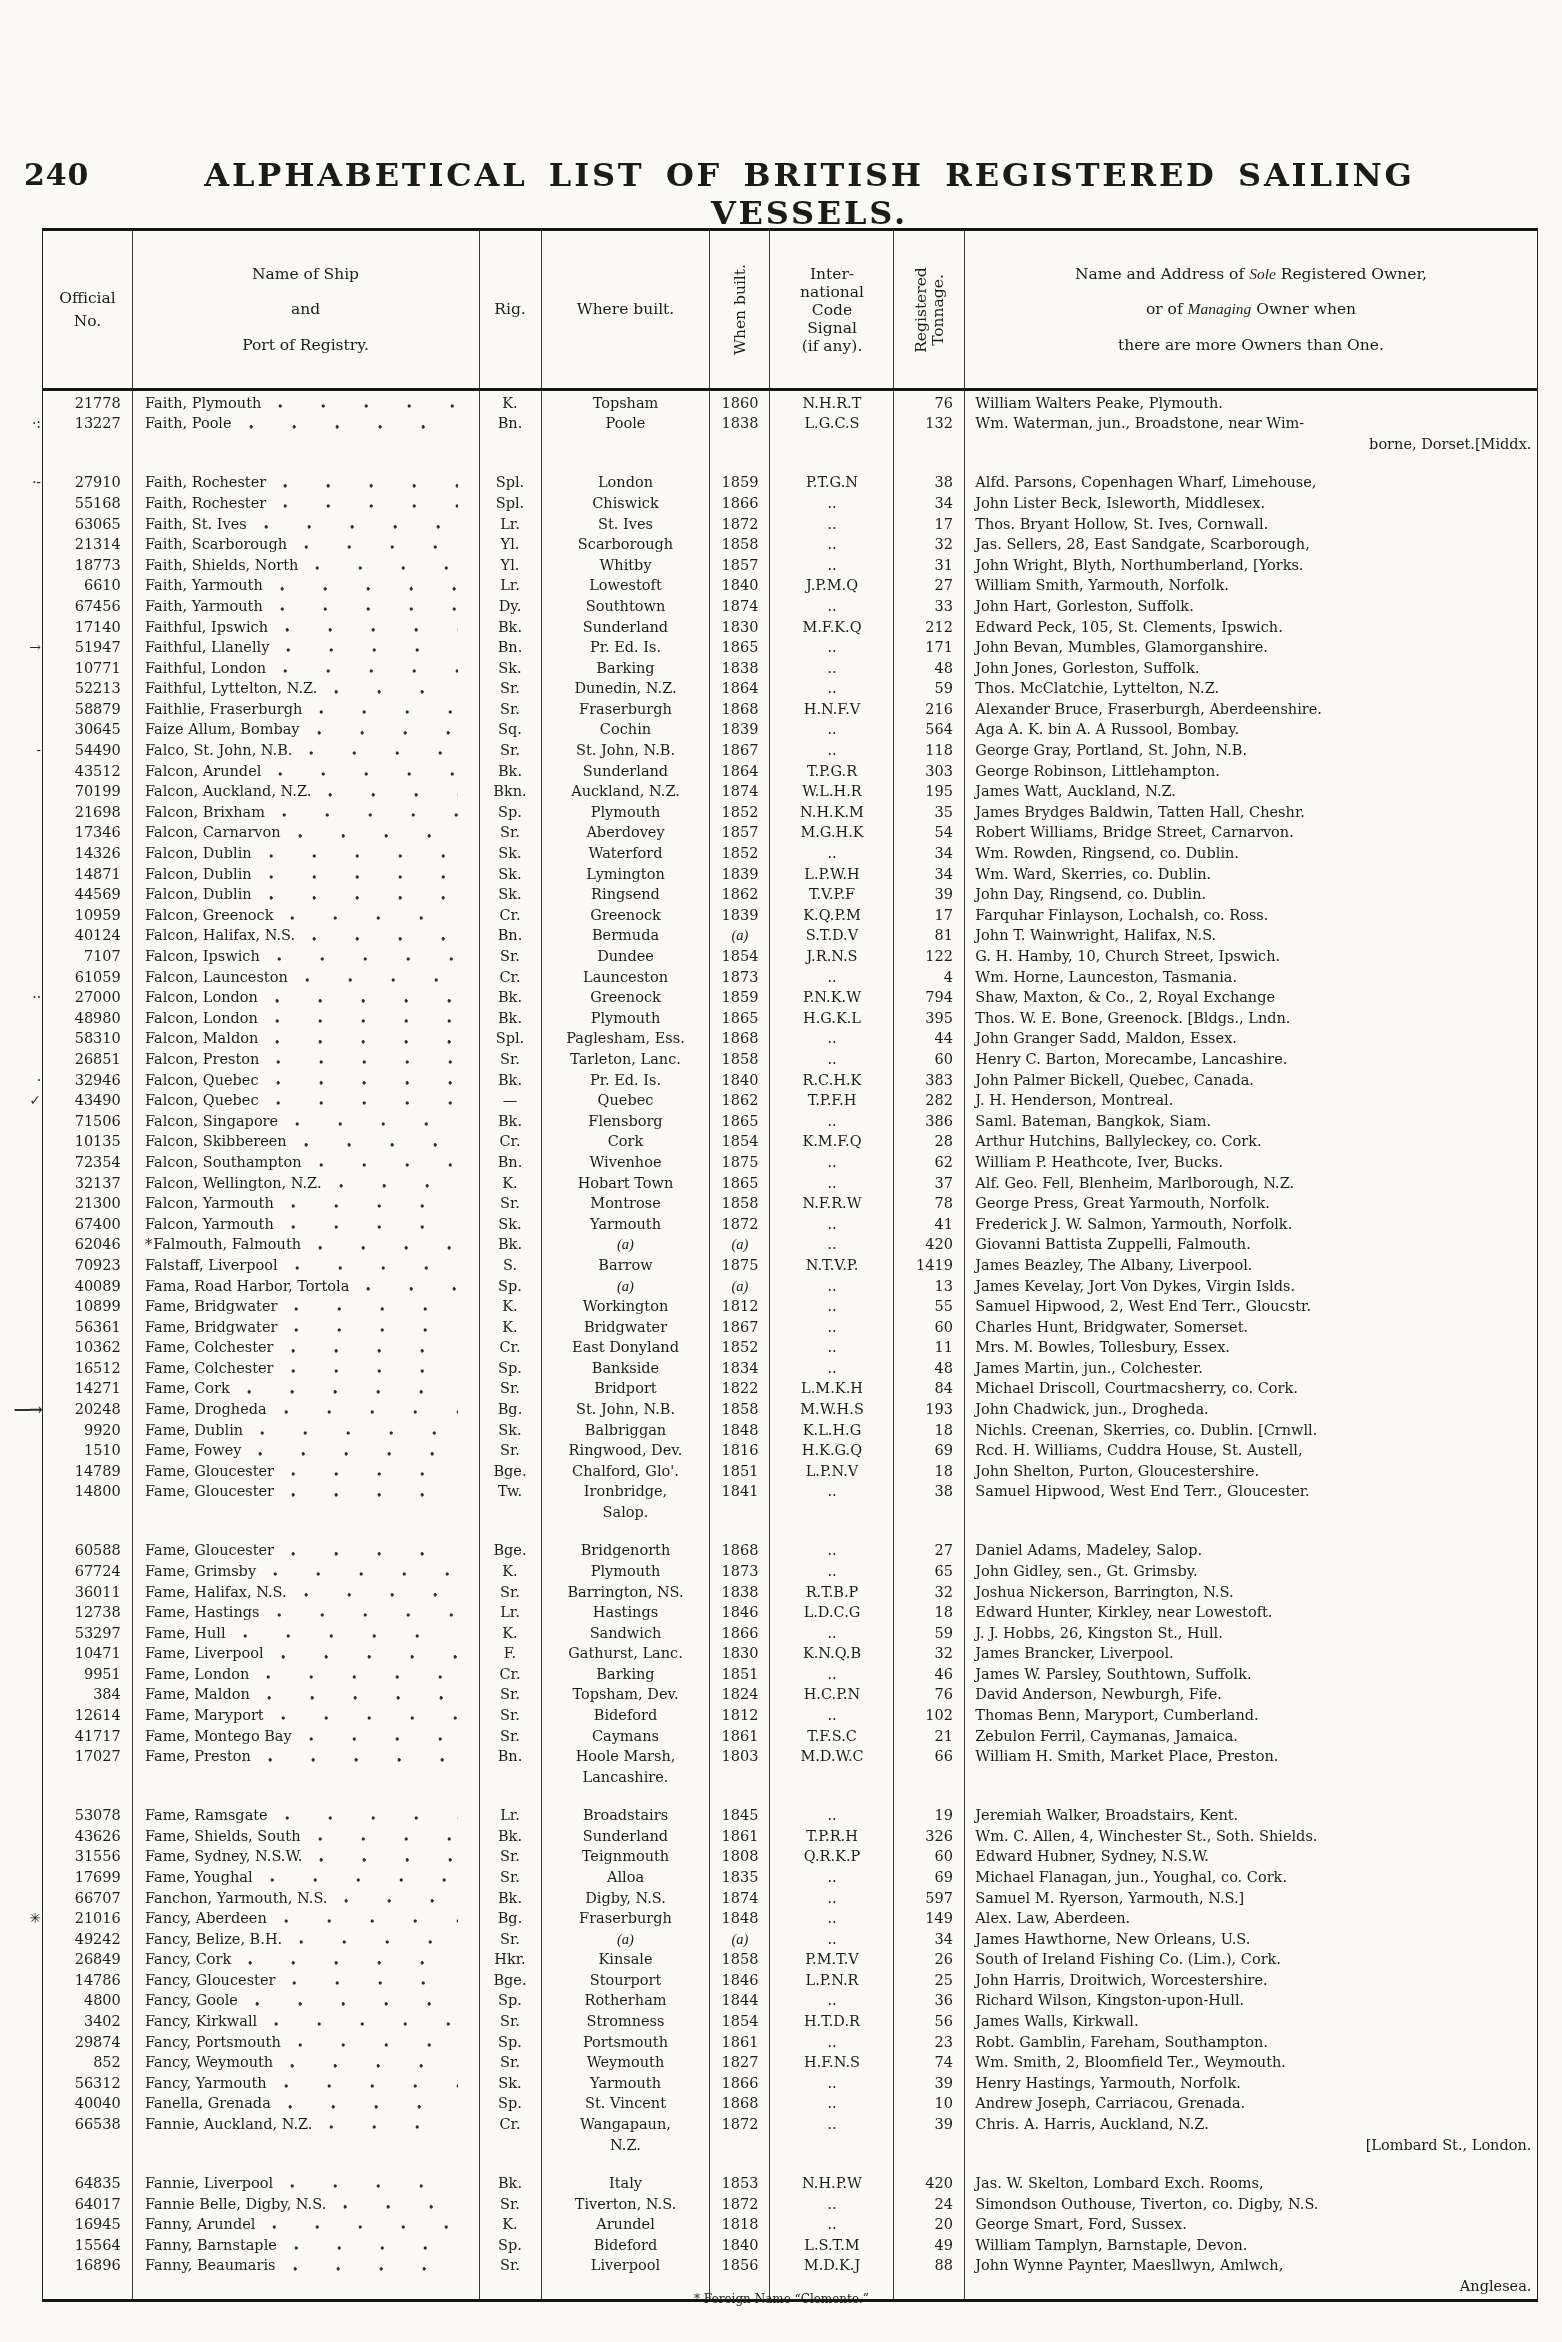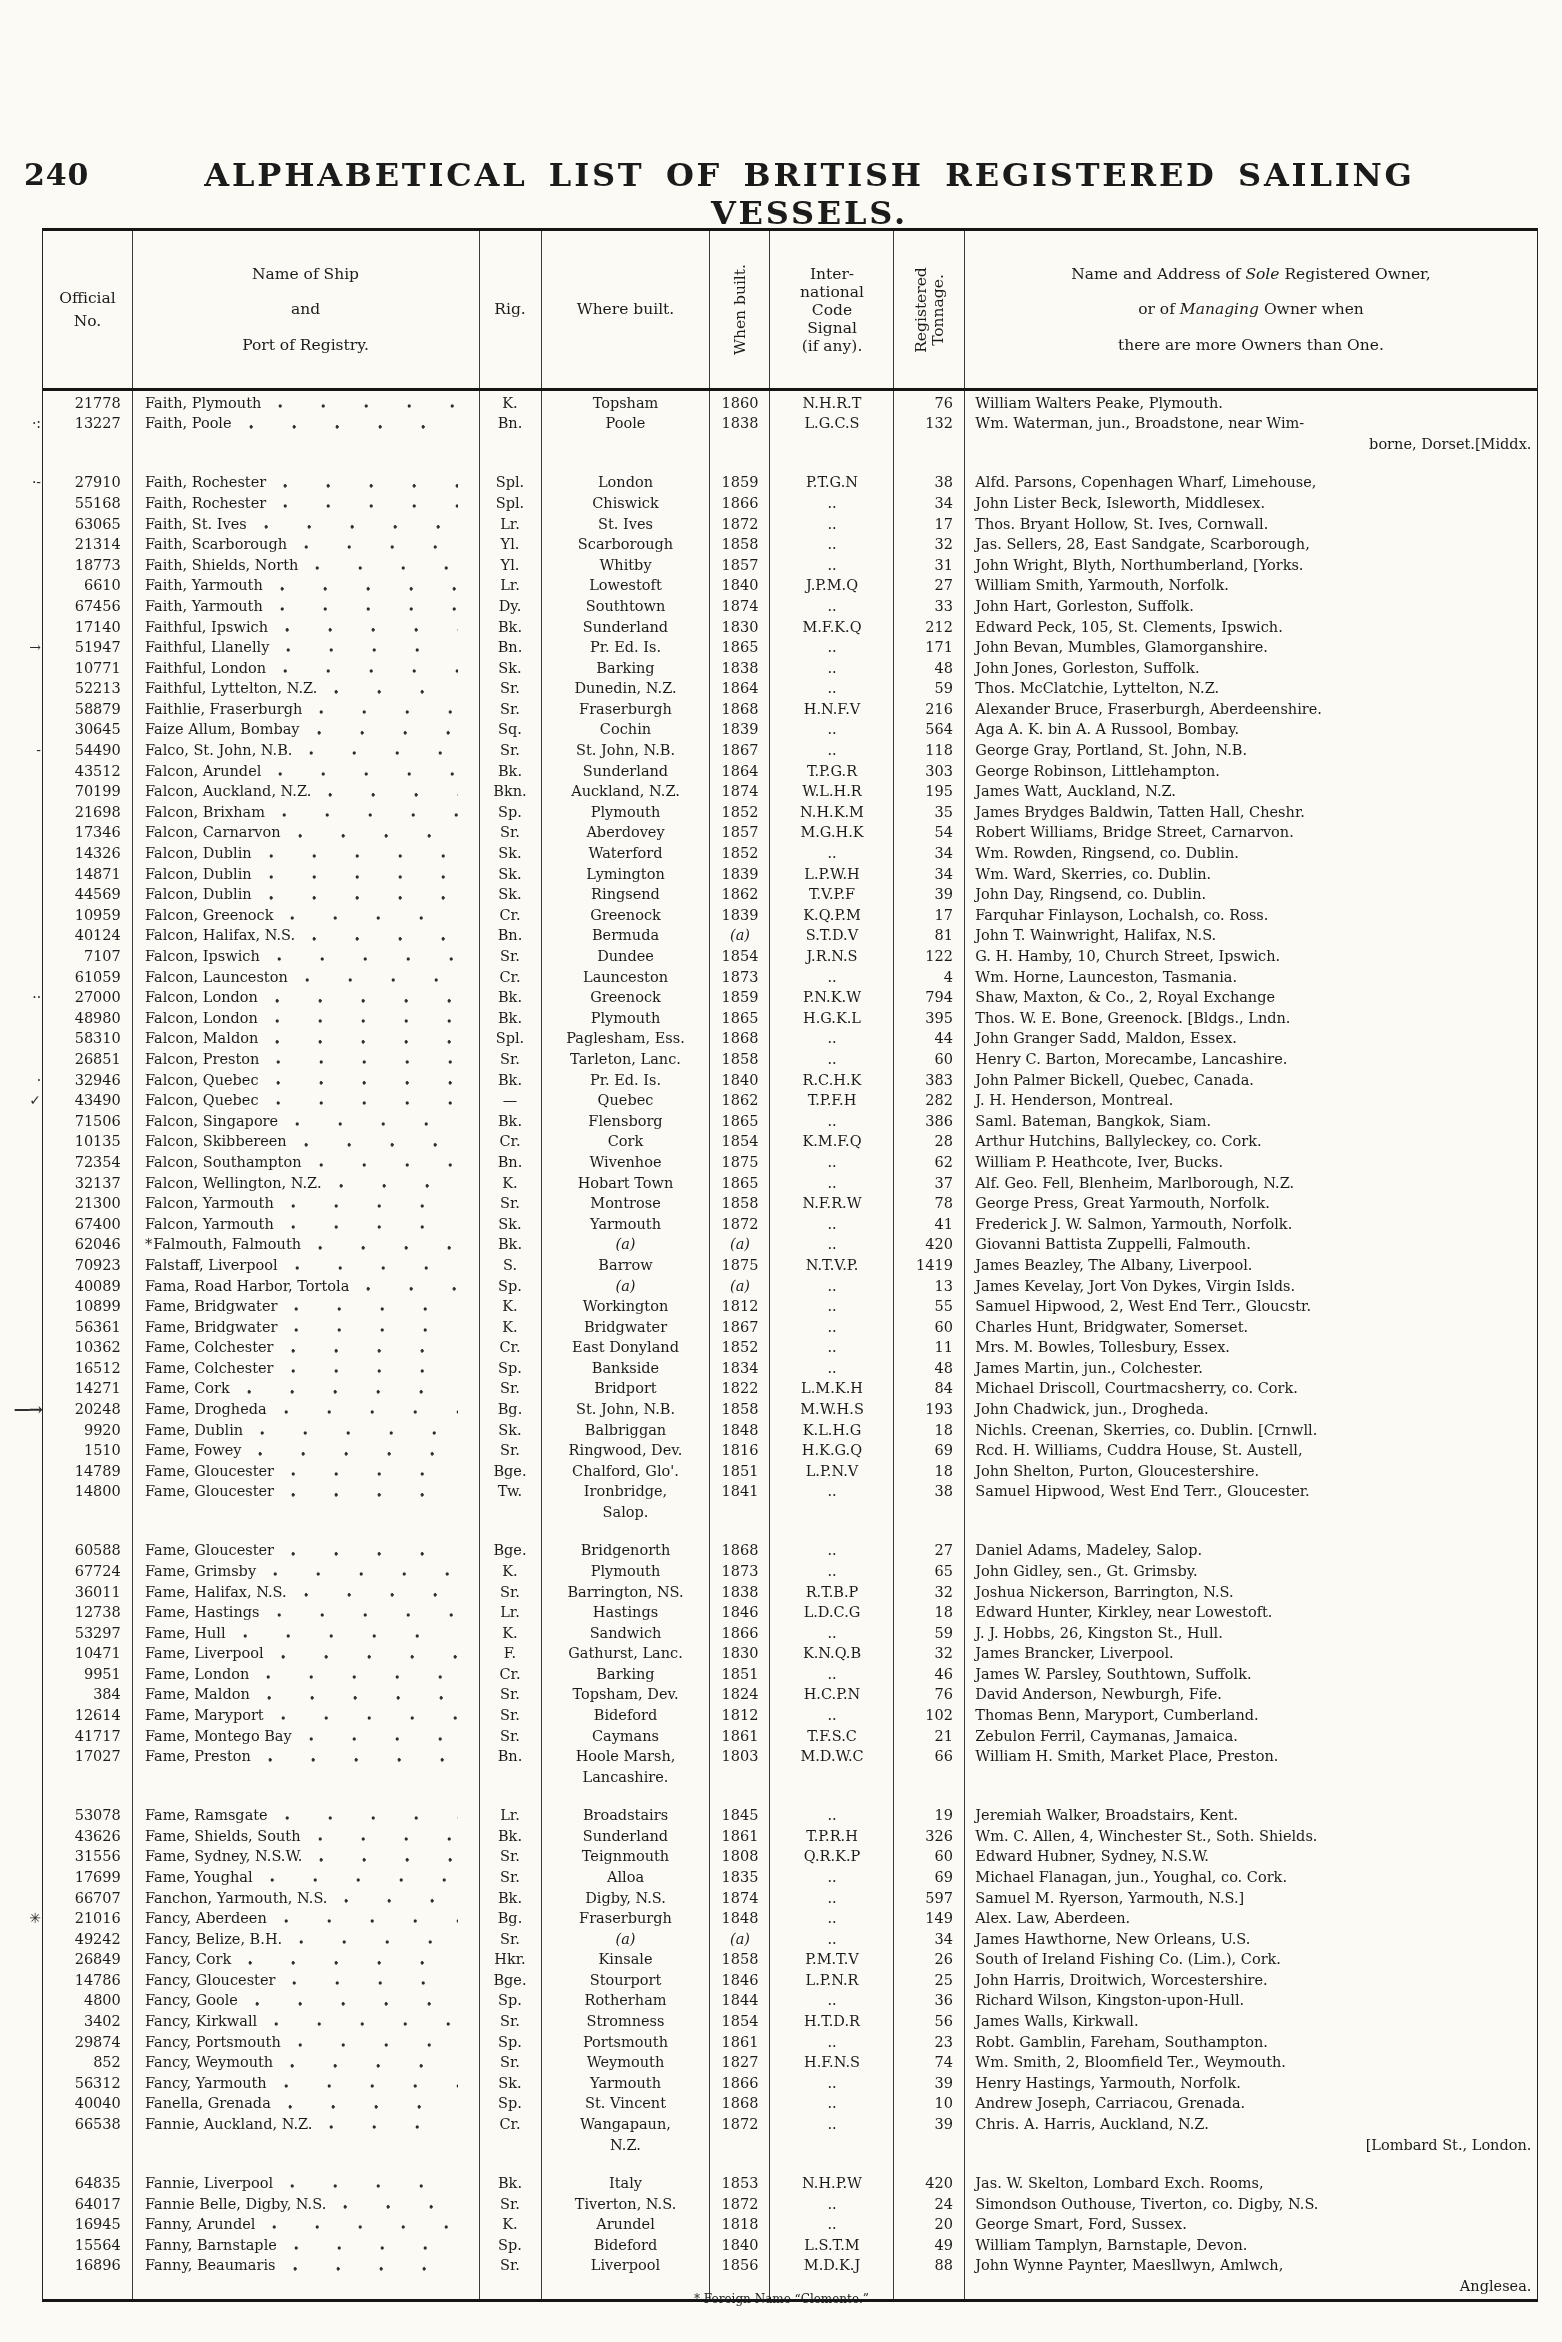--- a/index.html
+++ b/index.html
@@ -23,21 +23,21 @@
     background-position:89px 0,436px 0,498px 0,666px 0,726px 0,850px 0,921px 0;
     background-repeat:no-repeat;
   }
   .thead{display:grid;grid-template-columns:89px 347px 62px 169px 60px 124px 71px 1fr;
     height:157px;border-bottom:3.7px solid #151515;font-size:15.5px;}
   .th{display:flex;flex-direction:column;align-items:center;justify-content:center;text-align:center;}
   .th .ln{line-height:22.5px;}
   .th .gap{height:13px;}
   .sig-h .ln{line-height:18px;text-align:center;}
   .vert{transform:rotate(-90deg);white-space:nowrap;line-height:17px;text-align:center;}
-  .it{font-style:italic;}
+  .it{font-style:italic;font-family:Liberation Serif, serif;}
   .tbody{font-size:14.5px;}
   .group{padding:1.9px 0 2.8px 0;}
   .group + .group{margin-top:13px;}
   .row{display:grid;grid-template-columns:89px 347px 62px 169px 60px 124px 71px 1fr;
     line-height:20.6px;align-items:start;}
   .c{min-height:20.6px;}
   .no{text-align:right;padding-right:11.2px;position:relative;white-space:nowrap;}
   .mark{position:absolute;right:99%;top:0;margin-right:2.8px;white-space:nowrap;
     color:#2c2c2c;font-size:14px;}
   .mark.big{font-size:17px;font-weight:bold;letter-spacing:-1.9px;}

